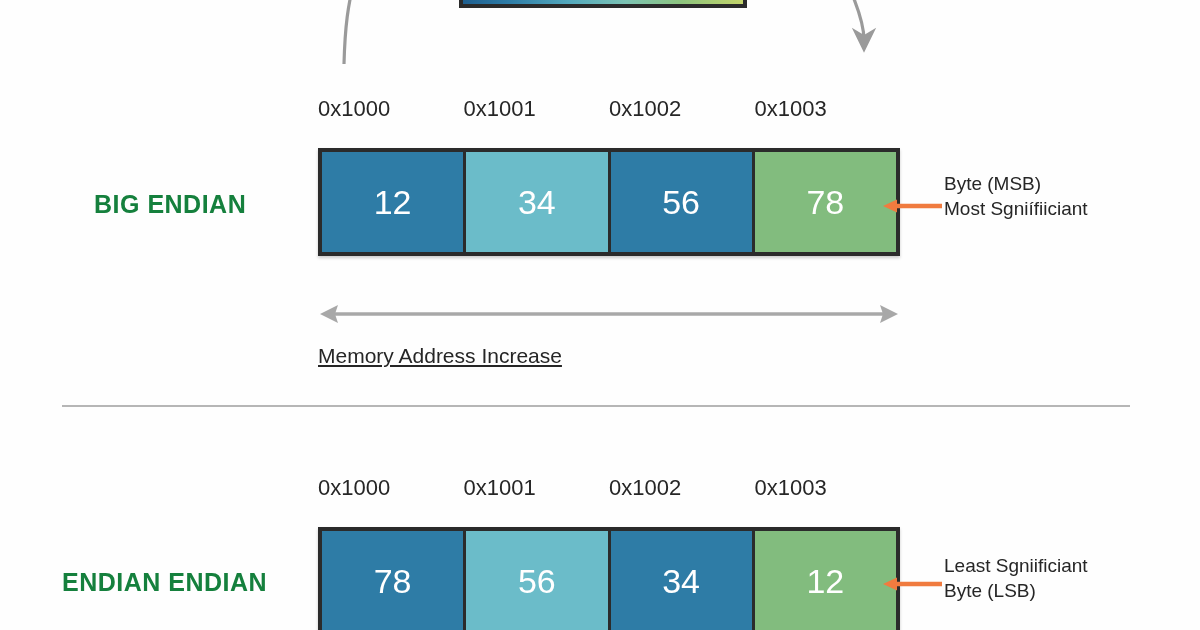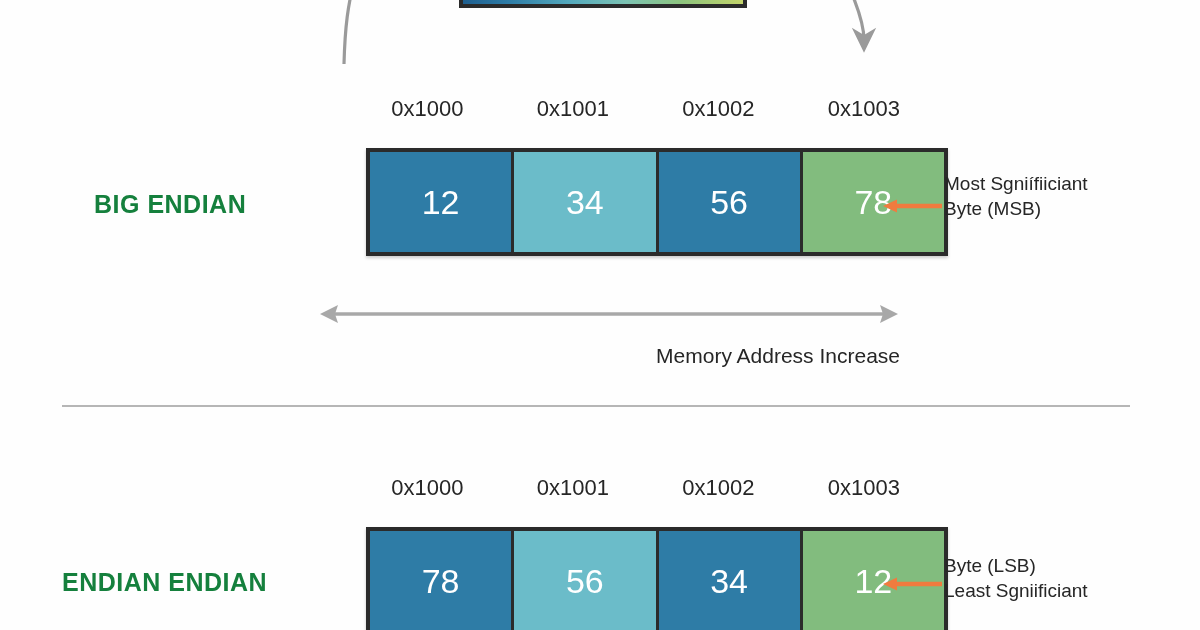--- a/index.html
+++ b/index.html
@@ -66,37 +66,36 @@
   }
 
   .addr-strip {
     position: absolute;
     left: 318px;
     width: 582px;
     display: flex;
   }
   .addr-cell {
     flex: 1 1 0;
-    text-align: right;
+    text-align: left;
     font-size: 22px;
     color: #262626;
     white-space: nowrap;
   }
 
   .byte-strip {
     position: absolute;
     left: 318px;
     width: 582px;
     height: 108px;
     box-sizing: border-box;
     border: 4px solid #2b2b2b;
     display: flex;
     background: #86efac;
     box-shadow: 0 2px 3px rgba(0,0,0,0.20);
-    margin-left: 48px;
   }
   .byte-cell {
     flex: 1 1 0;
     display: flex;
     align-items: center;
     justify-content: center;
     font-size: 34px;
     color: #ffffff;
     border-right: 3px solid #2b2b2b;
     box-sizing: border-box;
@@ -111,23 +110,24 @@
     left: 318px;
     top: 298px;
     width: 582px;
     height: 32px;
   }
   .mem-caption {
     position: absolute;
     left: 318px;
     top: 344px;
     width: 582px;
-    text-align: right;
+    text-align: left;
     font-size: 21px;
     color: #262626;
+    text-decoration: underline;
   }
 
   
   .divider {
     position: absolute;
     left: 62px;
     top: 405px;
     width: 1068px;
     height: 2px;
     background: #b6b6b6;
@@ -184,22 +184,22 @@
     <div class="byte-cell" style="background:#2e7ca6">56</div>
     <div class="byte-cell" style="background:#82bc7e">78</div>
   </div>
 
   <svg class="callout-arrow-svg msb" viewBox="0 0 62 20">
     <path d="M62,10 L16,10" stroke="#f07b3f" stroke-width="4.4" fill="none"></path>
     <path d="M3,10 L17,3.6 L17,16.4 Z" fill="#f07b3f"></path>
   </svg>
 
   <div class="callout msb">
+    <div>Byte (MSB)</div>
     <div>Most Sgniífiiciant</div>
-    <div>Byte (MSB)</div>
   </div>
 
   <svg class="mem-arrow-svg" viewBox="0 0 582 32">
     <path d="M14,16 L568,16" stroke="#a8a8a8" stroke-width="3.4" fill="none"></path>
     <path d="M2,16 L20,7 L17,16 L20,25 Z" fill="#a8a8a8"></path>
     <path d="M580,16 L562,7 L565,16 L562,25 Z" fill="#a8a8a8"></path>
   </svg>
   <div class="mem-caption">Memory Address Increase</div>
 
   <div class="divider"></div>
@@ -219,17 +219,17 @@
     <div class="byte-cell" style="background:#2e7ca6">34</div>
     <div class="byte-cell" style="background:#82bc7e">12</div>
   </div>
 
   <svg class="callout-arrow-svg lsb" viewBox="0 0 62 20">
     <path d="M62,10 L16,10" stroke="#f07b3f" stroke-width="4.4" fill="none"></path>
     <path d="M3,10 L17,3.6 L17,16.4 Z" fill="#f07b3f"></path>
   </svg>
 
   <div class="callout lsb">
+    <div>Least Sgniificiant</div>
     <div>Byte (LSB)</div>
-    <div>Least Sgniificiant</div>
   </div>
 
 </div>
 
 </body></html>

